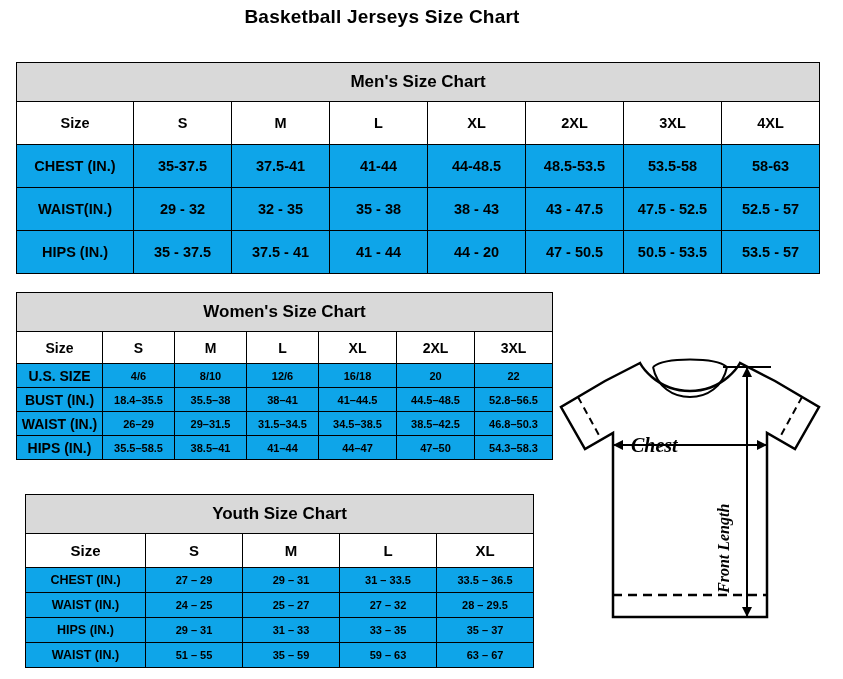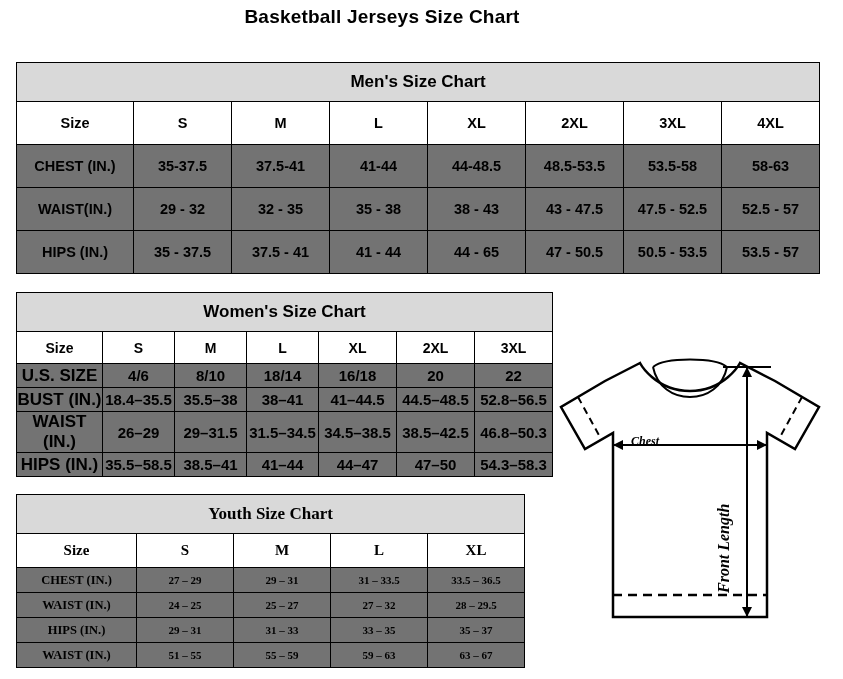--- a/index.html
+++ b/index.html
@@ -22,21 +22,21 @@
     width: 764px;
     text-align: center;
     font-size: 19px;
     font-weight: bold;
     letter-spacing: 0.2px;
   }
 
   table.sizechart {
     border-collapse: collapse;
     table-layout: fixed;
-    background: #737373;
+    background: #0ea5e9;
   }
   table.sizechart td, table.sizechart th {
     border: 1px solid #000000;
     text-align: center;
     vertical-align: middle;
     font-weight: bold;
     padding: 0;
   }
   .caption-cell {
     background: #d9d9d9;
@@ -66,50 +66,49 @@
 
   
   #womens-chart {
     position: absolute;
     left: 16px;
     top: 292px;
     width: 536px;
   }
   #womens-chart .caption-cell { height: 38px; font-size: 17px; }
   #womens-chart .hdr-cell { height: 31px; font-size: 14px; }
-  #womens-chart td.data { height: 23px; font-size: 15px; margin-left: 6px; }
-  #womens-chart td.rlabel { height: 23px; font-size: 17px; }
+  #womens-chart td.data { height: 23px; font-size: 11px; margin-left: 6px; }
+  #womens-chart td.rlabel { height: 23px; font-size: 14px; }
 
   
   #youth-chart {
     position: absolute;
-    left: 16px;
+    left: 25px;
     top: 494px;
     width: 508px;
-    font-family: Liberation Serif, serif;
   }
   #youth-chart .caption-cell { height: 38px; font-size: 17px; }
   #youth-chart .hdr-cell { height: 33px; font-size: 15px; }
   #youth-chart td.data { height: 24px; font-size: 11px; }
   #youth-chart td.rlabel { height: 24px; font-size: 12.5px; }
 
   
   #shirt-diagram {
     position: absolute;
     left: 545px;
     top: 345px;
     width: 290px;
     height: 325px;
   }
   #shirt-diagram svg { display: block; }
   .chest-label {
     position: absolute;
     left: 631px;
     top: 434px;
-    font-size: 12px;
+    font-size: 20px;
     font-style: italic;
     font-weight: bold;
     font-family: "Liberation Serif", serif;
   }
   .front-length-label {
     position: absolute;
     left: 715px;
     top: 460px;
     font-size: 16px;
     font-style: italic;
@@ -168,21 +167,21 @@
       <td>38 - 43</td>
       <td>43 - 47.5</td>
       <td>47.5 - 52.5</td>
       <td>52.5 - 57</td>
     </tr>
     <tr>
       <td class="row-label">HIPS (IN.)</td>
       <td>35 - 37.5</td>
       <td>37.5 - 41</td>
       <td>41 - 44</td>
-      <td>44 - 65</td>
+      <td>44 - 20</td>
       <td>47 - 50.5</td>
       <td>50.5 - 53.5</td>
       <td>53.5 - 57</td>
     </tr>
   </tbody>
 </table>
 
 <table class="sizechart" id="womens-chart">
   <colgroup>
     <col style="width:86px">
@@ -203,21 +202,21 @@
       <td class="hdr-cell">M</td>
       <td class="hdr-cell">L</td>
       <td class="hdr-cell">XL</td>
       <td class="hdr-cell">2XL</td>
       <td class="hdr-cell">3XL</td>
     </tr>
     <tr>
       <td class="rlabel">U.S. SIZE</td>
       <td class="data">4/6</td>
       <td class="data">8/10</td>
-      <td class="data">18/14</td>
+      <td class="data">12/6</td>
       <td class="data">16/18</td>
       <td class="data">20</td>
       <td class="data">22</td>
     </tr>
     <tr>
       <td class="rlabel">BUST  (IN.)</td>
       <td class="data">18.4–35.5</td>
       <td class="data">35.5–38</td>
       <td class="data">38–41</td>
       <td class="data">41–44.5</td>
@@ -281,21 +280,21 @@
     <tr>
       <td class="rlabel">HIPS  (IN.)</td>
       <td class="data">29 – 31</td>
       <td class="data">31 – 33</td>
       <td class="data">33 – 35</td>
       <td class="data">35 – 37</td>
     </tr>
     <tr>
       <td class="rlabel">WAIST  (IN.)</td>
       <td class="data">51 – 55</td>
-      <td class="data">55 – 59</td>
+      <td class="data">35 – 59</td>
       <td class="data">59 – 63</td>
       <td class="data">63 – 67</td>
     </tr>
   </tbody>
 </table>
 
 <div id="shirt-diagram">
   <svg width="290" height="325" viewBox="0 0 290 325">
 
     <path d="M95,18 L60,36 L16,62 L40,104 L68,88 L68,272 L222,272 L222,88 L250,104 L274,62 L230,36 L195,18

